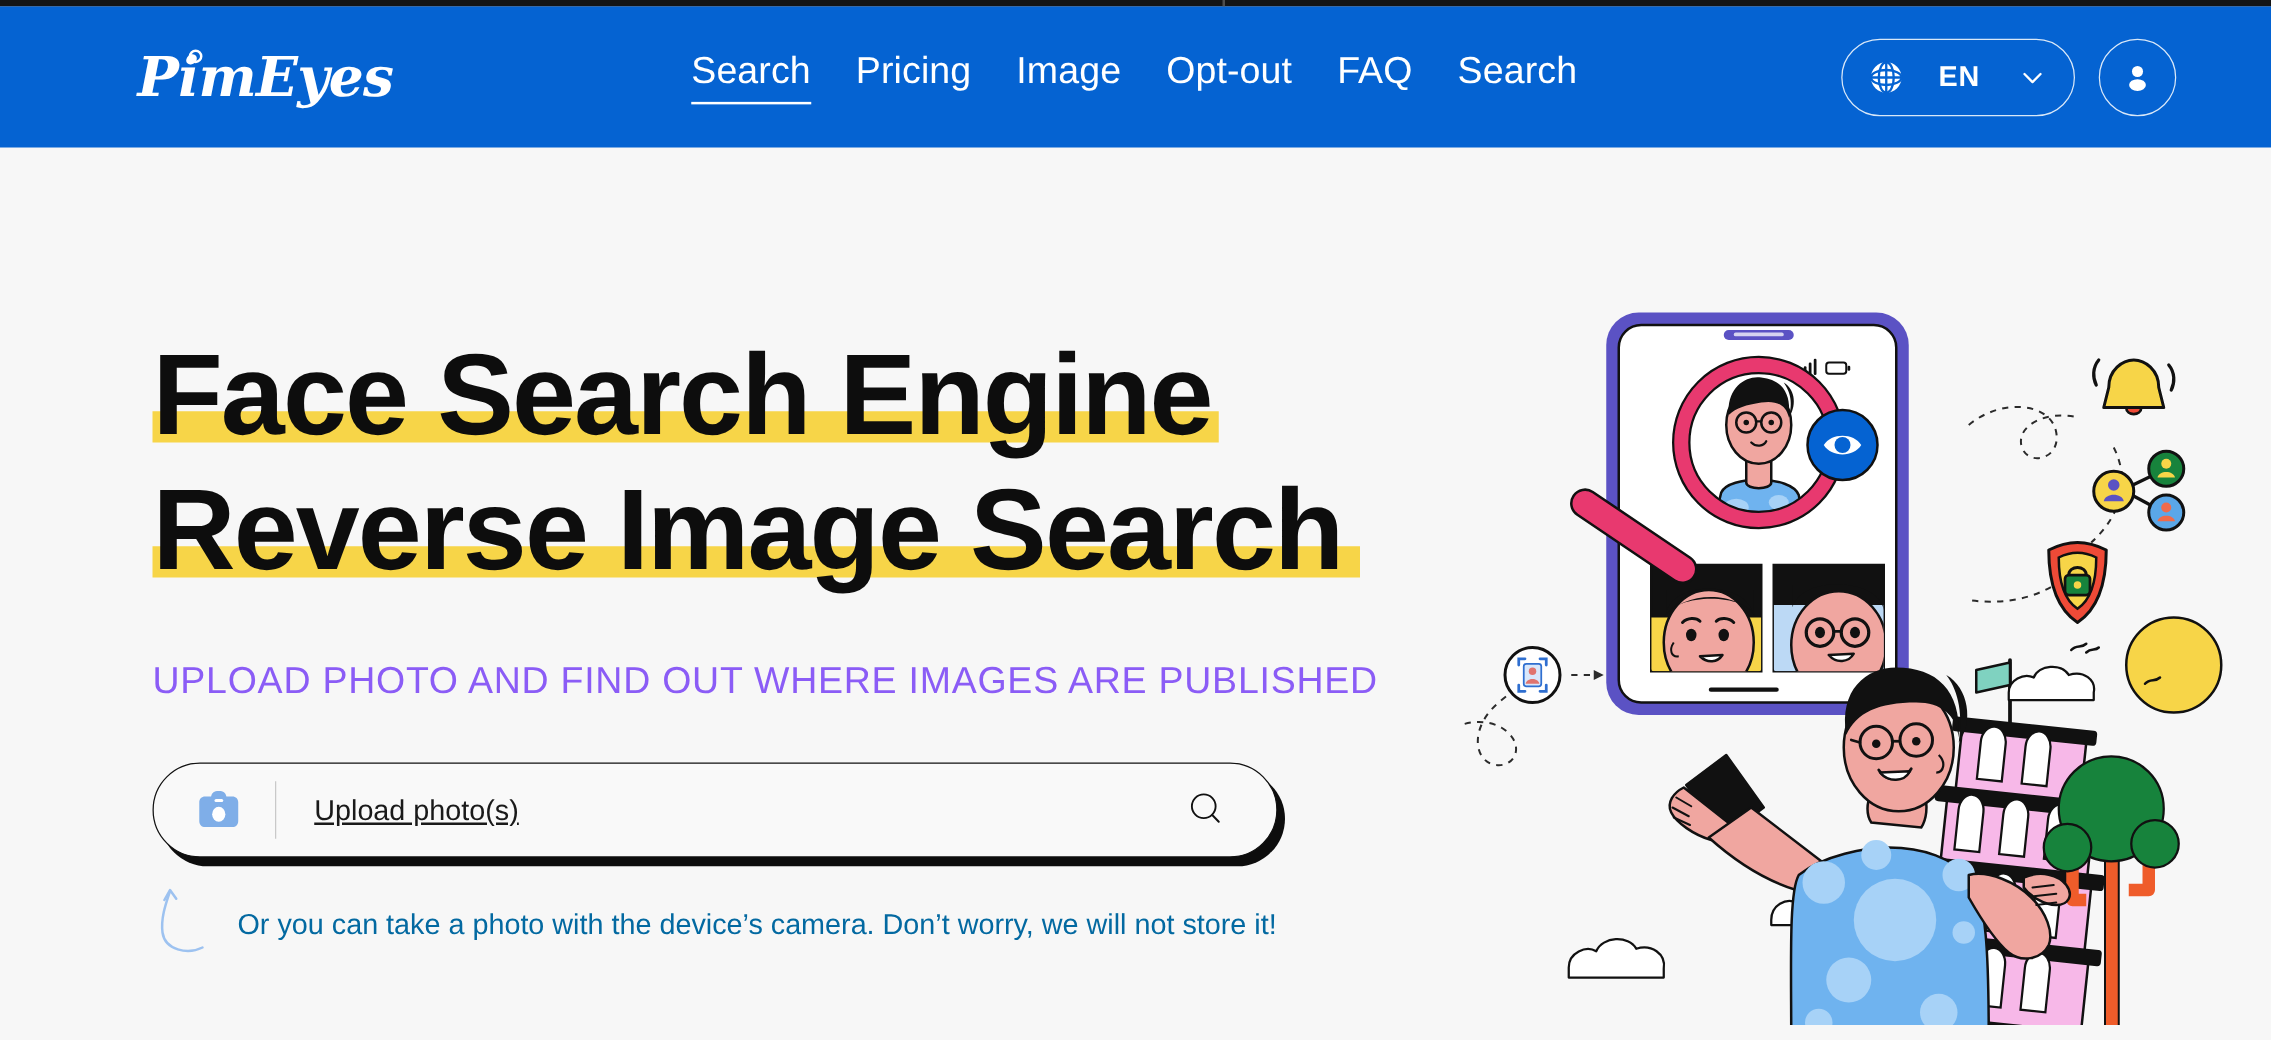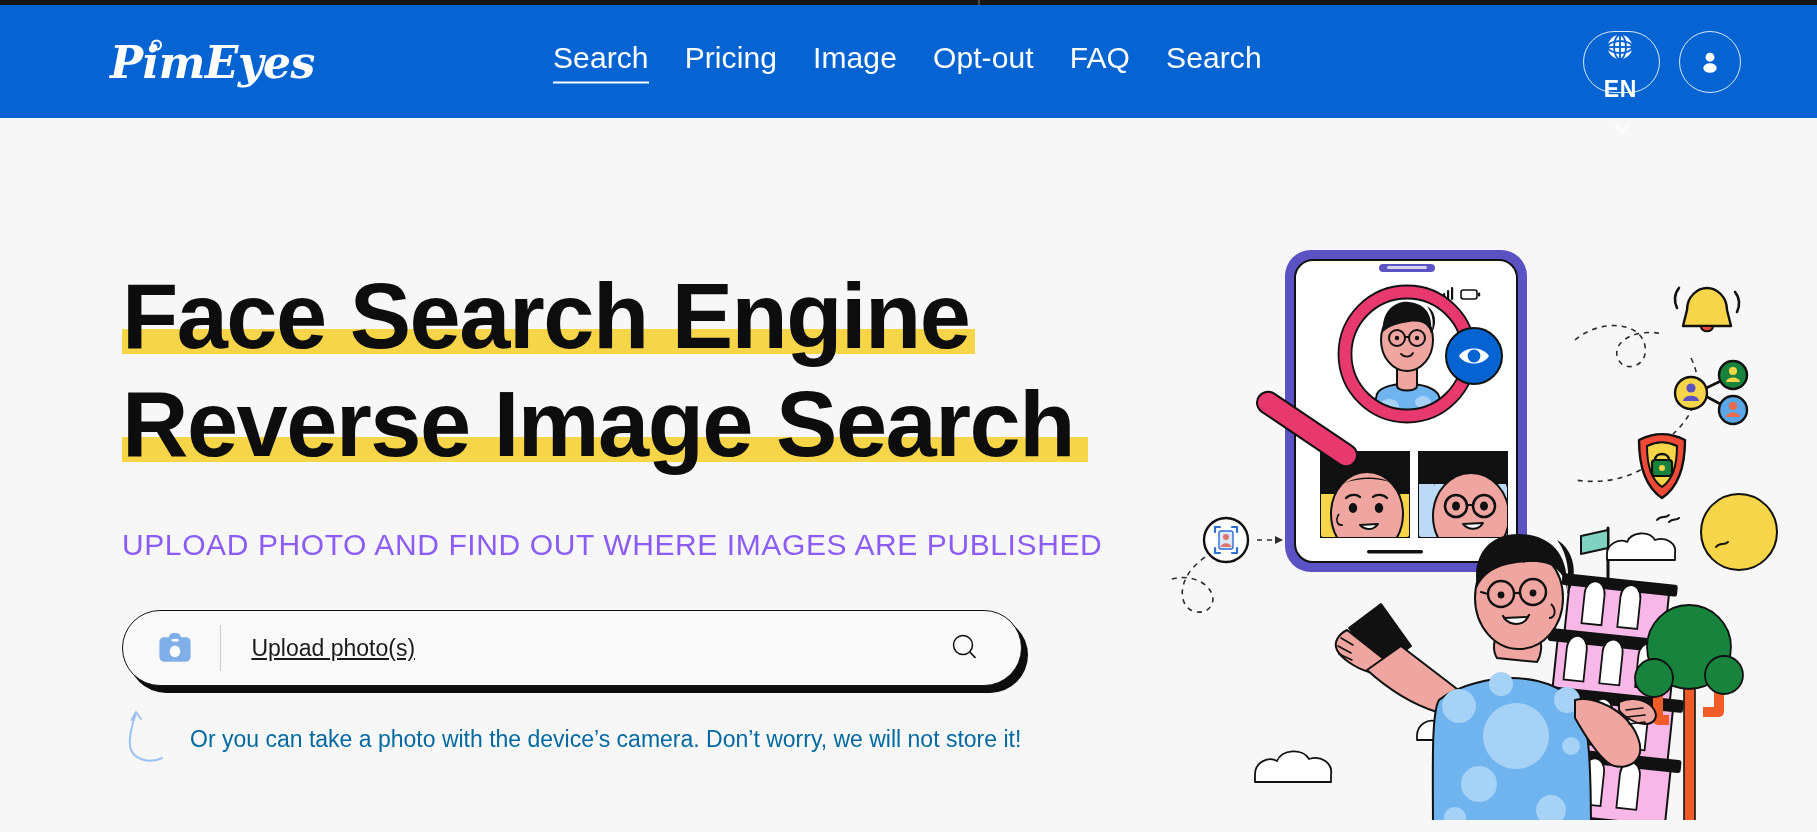--- a/index.html
+++ b/index.html
@@ -112,27 +112,26 @@
     top: 50%;
     transform: translateY(-50%);
     display: flex;
     align-items: center;
     gap: 19px;
   }
 
   .lang-pill {
     display: flex;
     align-items: center;
-    gap: 14px;
+    gap: 27px;
     height: 62px;
     padding: 0 22px 0 20px;
     border: 1.4px solid rgba(255,255,255,0.85);
     border-radius: 31px;
     cursor: pointer;
-    flex-direction: column;
   }
   .lang-pill .globe-icon { width: 30px; height: 30px; display: block; flex: none; }
   .lang-label {
     color: #ffffff;
     font-size: 23px;
     font-weight: 700;
     letter-spacing: 0.6px;
   }
   .lang-pill .chevron-icon { width: 22px; height: 22px; display: block; margin-left: 4px; flex: none; }
 

